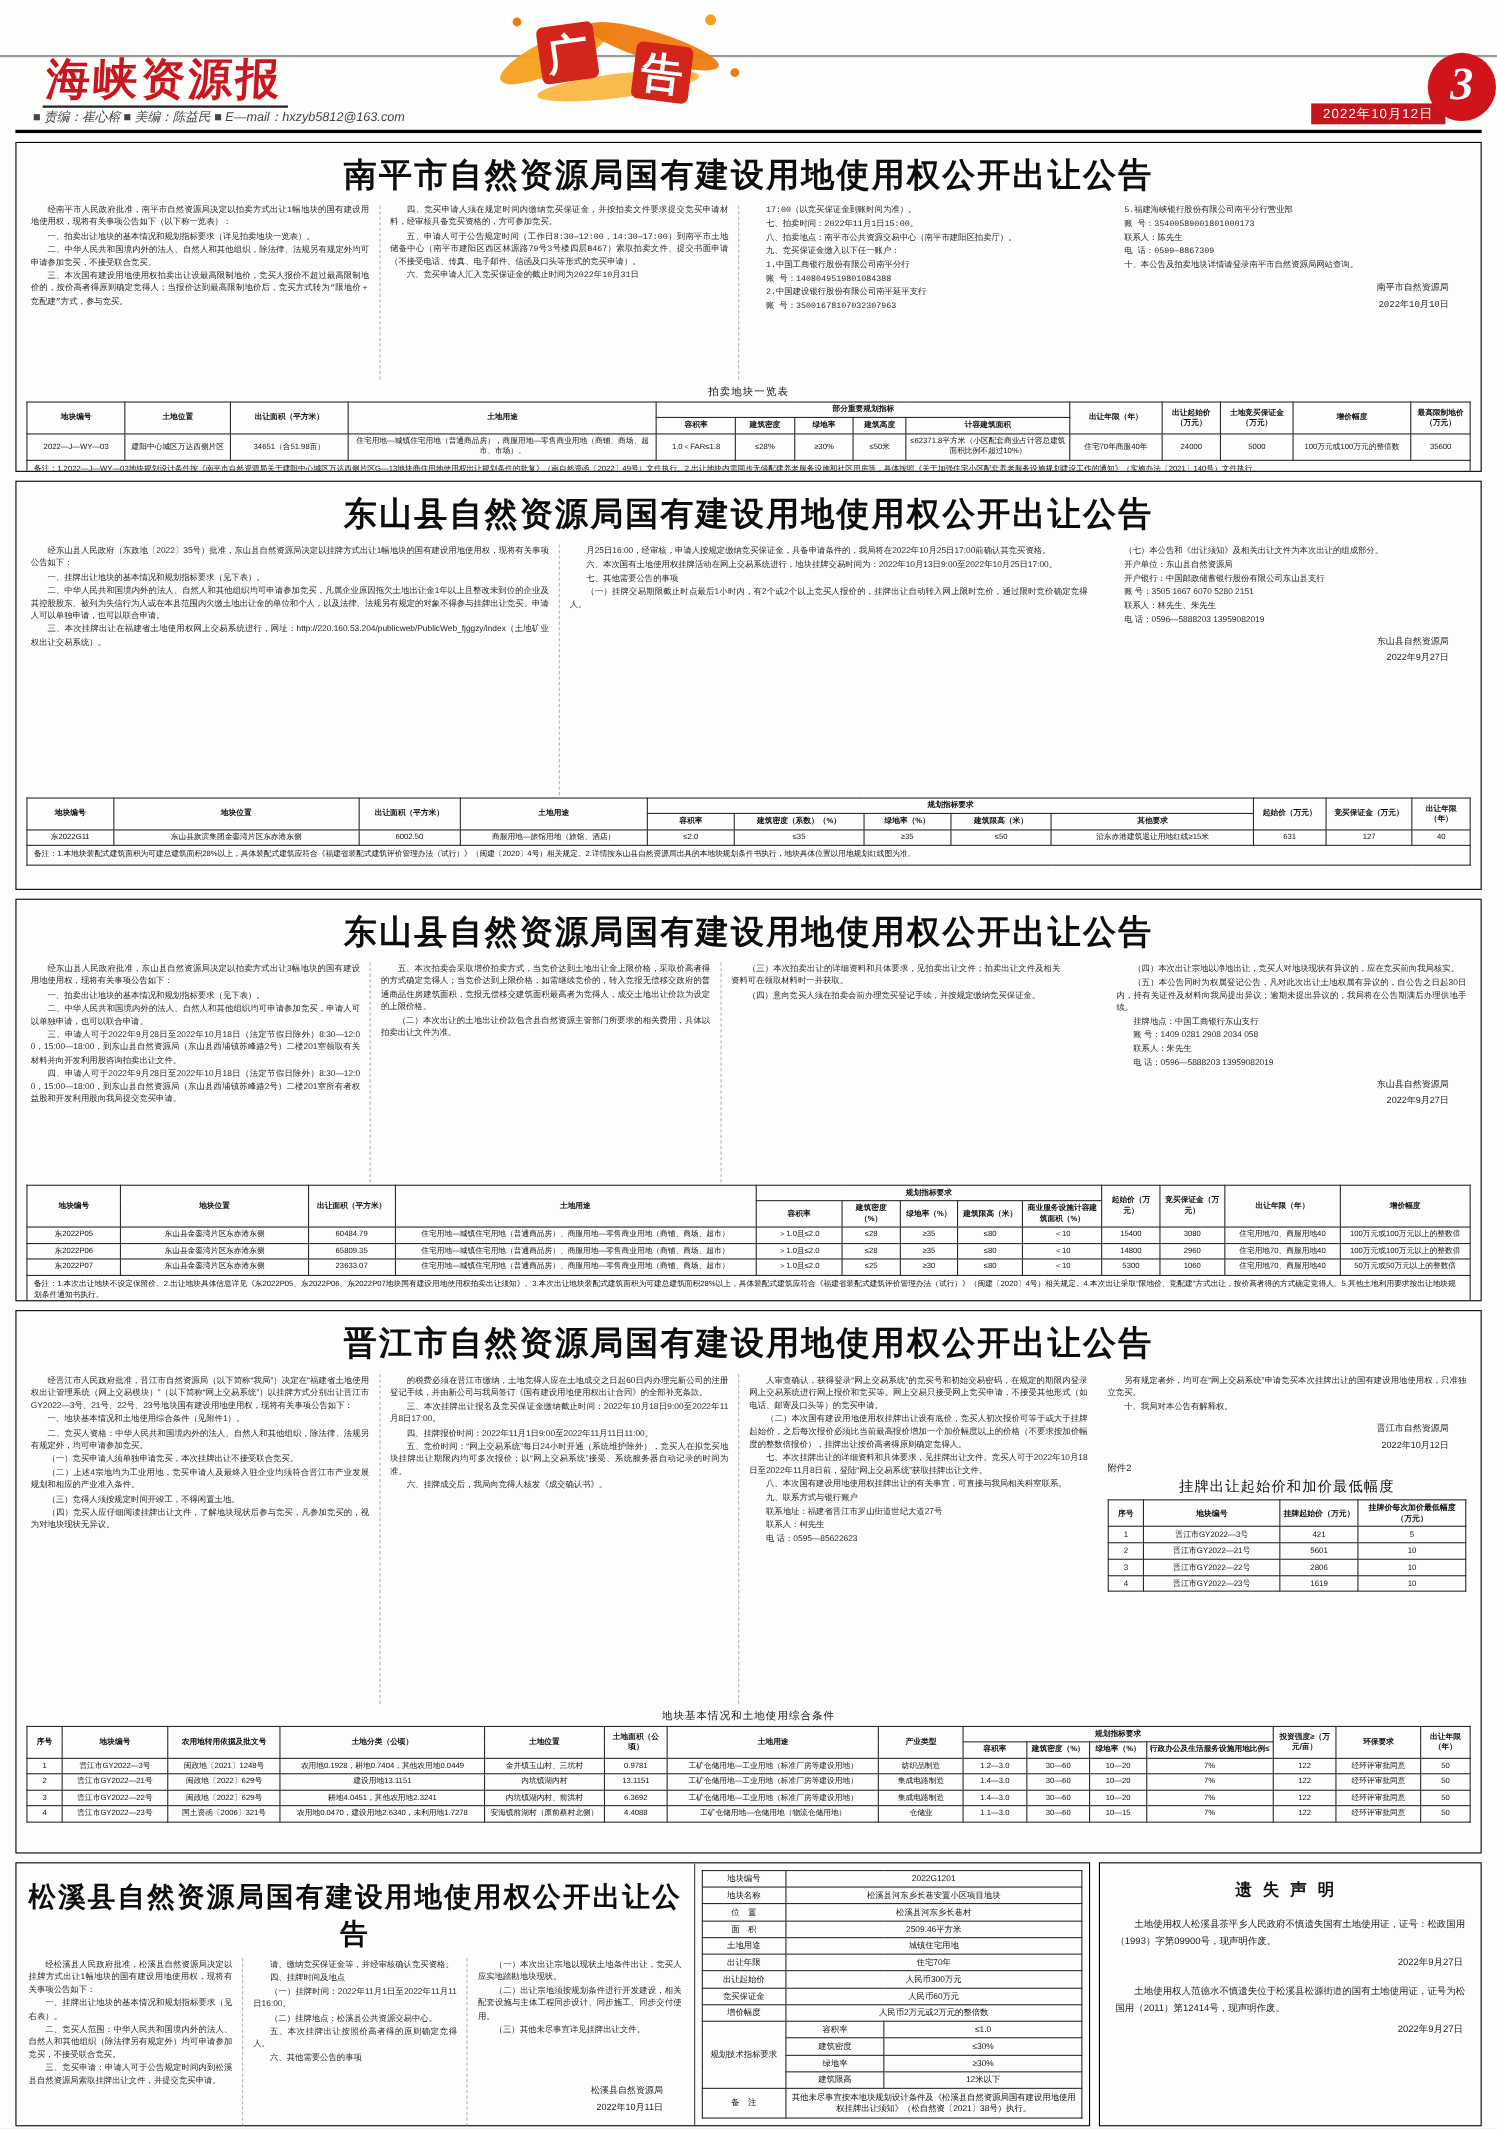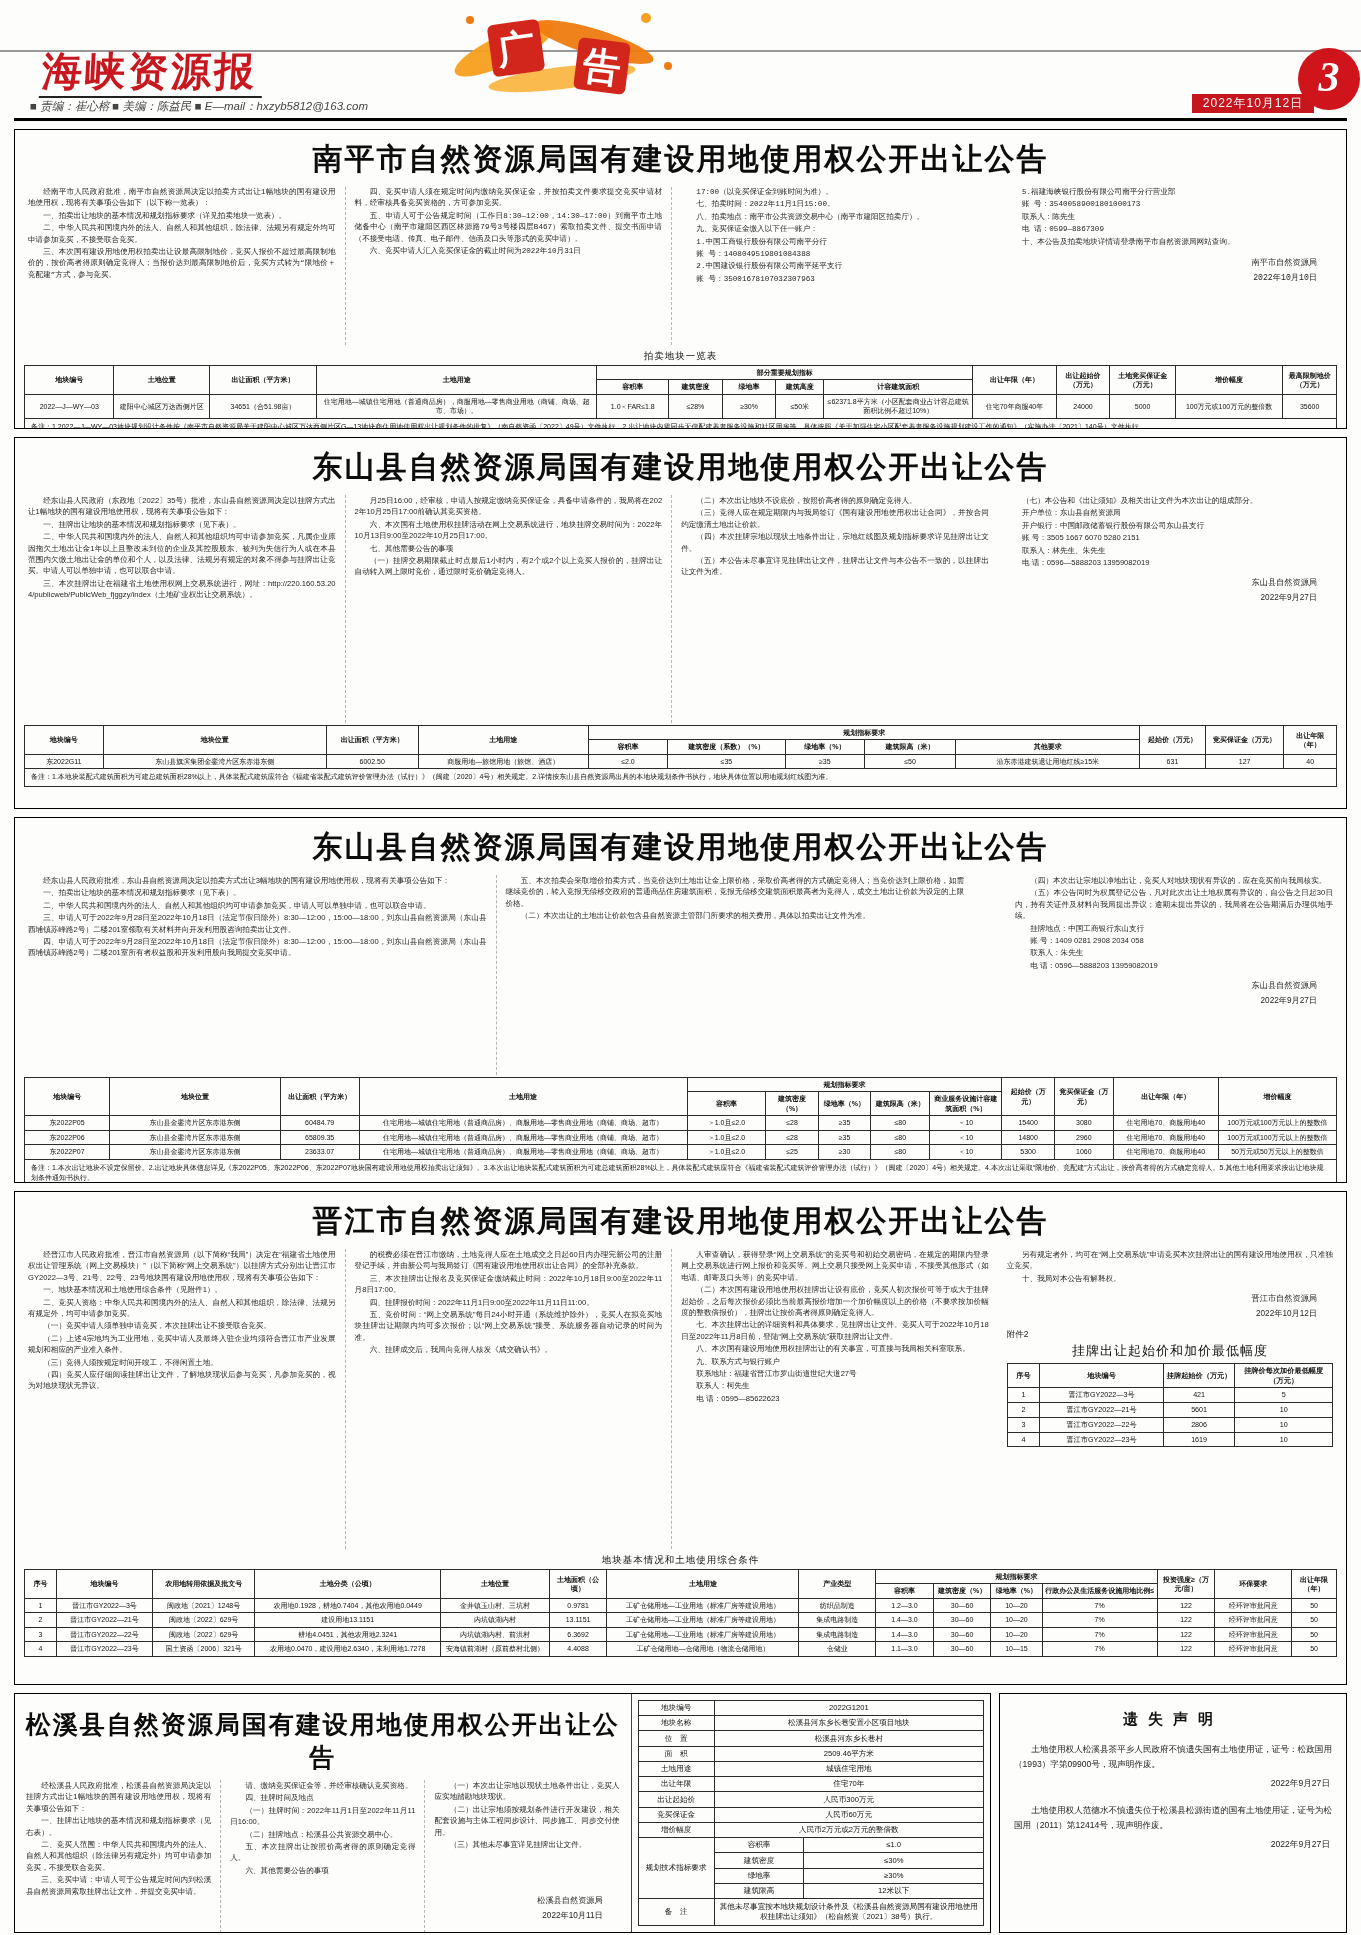--- a/index.html
+++ b/index.html
@@ -206,26 +206,20 @@
             <p>一、挂牌出让地块的基本情况和规划指标要求（见下表）。</p>
             <p>二、中华人民共和国境内外的法人、自然人和其他组织均可申请参加竞买，凡属企业原因拖欠土地出让金1年以上且整改未到位的企业及其控股股东、被列为失信行为人或在本县范围内欠缴土地出让金的单位和个人，以及法律、法规另有规定的对象不得参与挂牌出让竞买。申请人可以单独申请，也可以联合申请。</p>
             <p>三、本次挂牌出让在福建省土地使用权网上交易系统进行，网址：http://220.160.53.204/publicweb/PublicWeb_fjggzy/index（土地矿业权出让交易系统）。</p>
           </div>
           <div class="col">
             <p>月25日16:00，经审核，申请人按规定缴纳竞买保证金，具备申请条件的，我局将在2022年10月25日17:00前确认其竞买资格。</p>
             <p>六、本次国有土地使用权挂牌活动在网上交易系统进行，地块挂牌交易时间为：2022年10月13日9:00至2022年10月25日17:00。</p>
             <p>七、其他需要公告的事项</p>
             <p>（一）挂牌交易期限截止时点最后1小时内，有2个或2个以上竞买人报价的，挂牌出让自动转入网上限时竞价，通过限时竞价确定竞得人。</p>
           </div>
-          <div class="col">
-            <p>（二）本次出让地块不设底价，按照价高者得的原则确定竞得人。</p>
-            <p>（三）竞得人应在规定期限内与我局签订《国有建设用地使用权出让合同》，并按合同约定缴清土地出让价款。</p>
-            <p>（四）本次挂牌宗地以现状土地条件出让，宗地红线图及规划指标要求详见挂牌出让文件。</p>
-            <p>（五）本公告未尽事宜详见挂牌出让文件，挂牌出让文件与本公告不一致的，以挂牌出让文件为准。</p>
-          </div>
         </div>
       <div class="col manual">
         <div>
             <p>（七）本公告和《出让须知》及相关出让文件为本次出让的组成部分。</p>
             <p>开户单位：东山县自然资源局</p>
             <p>开户银行：中国邮政储蓄银行股份有限公司东山县支行</p>
             <p>账  号：3505 1667 6070 5280 2151</p>
             <p>联系人：林先生、朱先生</p>
             <p>电  话：0596—5888203  13959082019</p>
           </div>
@@ -298,20 +292,24 @@
           <div class="col">
             <p>经东山县人民政府批准，东山县自然资源局决定以拍卖方式出让3幅地块的国有建设用地使用权，现将有关事项公告如下：</p>
             <p>一、拍卖出让地块的基本情况和规划指标要求（见下表）。</p>
             <p>二、中华人民共和国境内外的法人、自然人和其他组织均可申请参加竞买，申请人可以单独申请，也可以联合申请。</p>
             <p>三、申请人可于2022年9月28日至2022年10月18日（法定节假日除外）8:30—12:00，15:00—18:00，到东山县自然资源局（东山县西埔镇苏峰路2号）二楼201室领取有关材料并向开发利用股咨询拍卖出让文件。</p>
             <p>四、申请人可于2022年9月28日至2022年10月18日（法定节假日除外）8:30—12:00，15:00—18:00，到东山县自然资源局（东山县西埔镇苏峰路2号）二楼201室所有者权益股和开发利用股向我局提交竞买申请。</p>
           </div>
           <div class="col">
             <p>五、本次拍卖会采取增价拍卖方式，当竞价达到土地出让金上限价格，采取价高者得的方式确定竞得人；当竞价达到上限价格，如需继续竞价的，转入竞报无偿移交政府的普通商品住房建筑面积，竞报无偿移交建筑面积最高者为竞得人，成交土地出让价款为设定的上限价格。</p>
             <p>（二）本次出让的土地出让价款包含县自然资源主管部门所要求的相关费用，具体以拍卖出让文件为准。</p>
+          </div>
+          <div class="col">
+            <p>（三）本次拍卖出让的详细资料和具体要求，见拍卖出让文件；拍卖出让文件及相关资料可在领取材料时一并获取。</p>
+            <p>（四）意向竞买人须在拍卖会前办理竞买登记手续，并按规定缴纳竞买保证金。</p>
           </div>
         </div>
       <div class="col manual">
         <div>
             <p>（四）本次出让宗地以净地出让，竞买人对地块现状有异议的，应在竞买前向我局核实。</p>
             <p>（五）本公告同时为权属登记公告，凡对此次出让土地权属有异议的，自公告之日起30日内，持有关证件及材料向我局提出异议；逾期未提出异议的，我局将在公告期满后办理供地手续。</p>
             <p>挂牌地点：中国工商银行东山支行</p>
             <p>账  号：1409 0281 2908 2034 058</p>
             <p>联系人：朱先生</p>
             <p>电  话：0596—5888203  13959082019</p>

